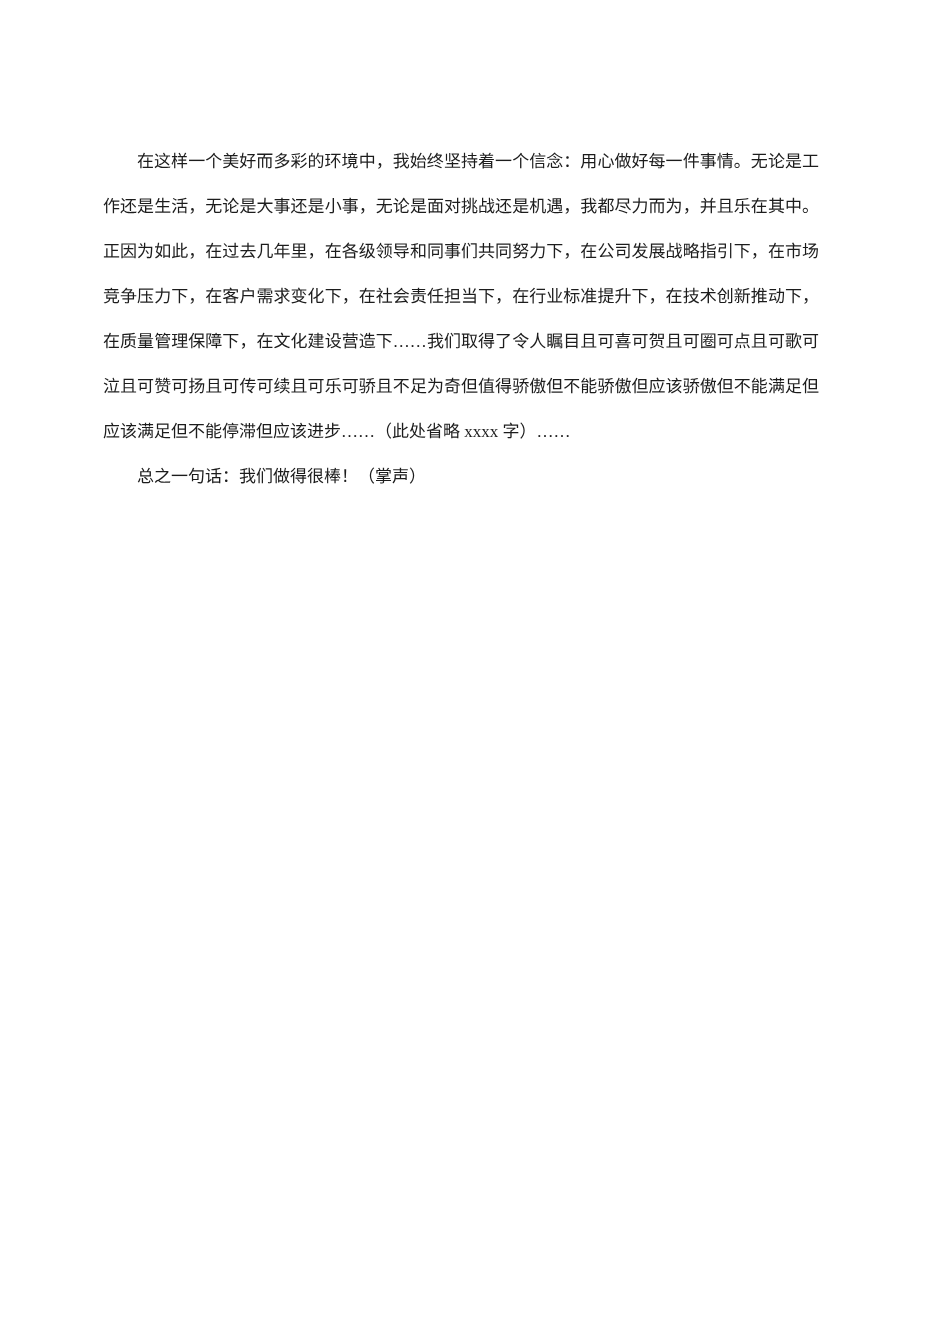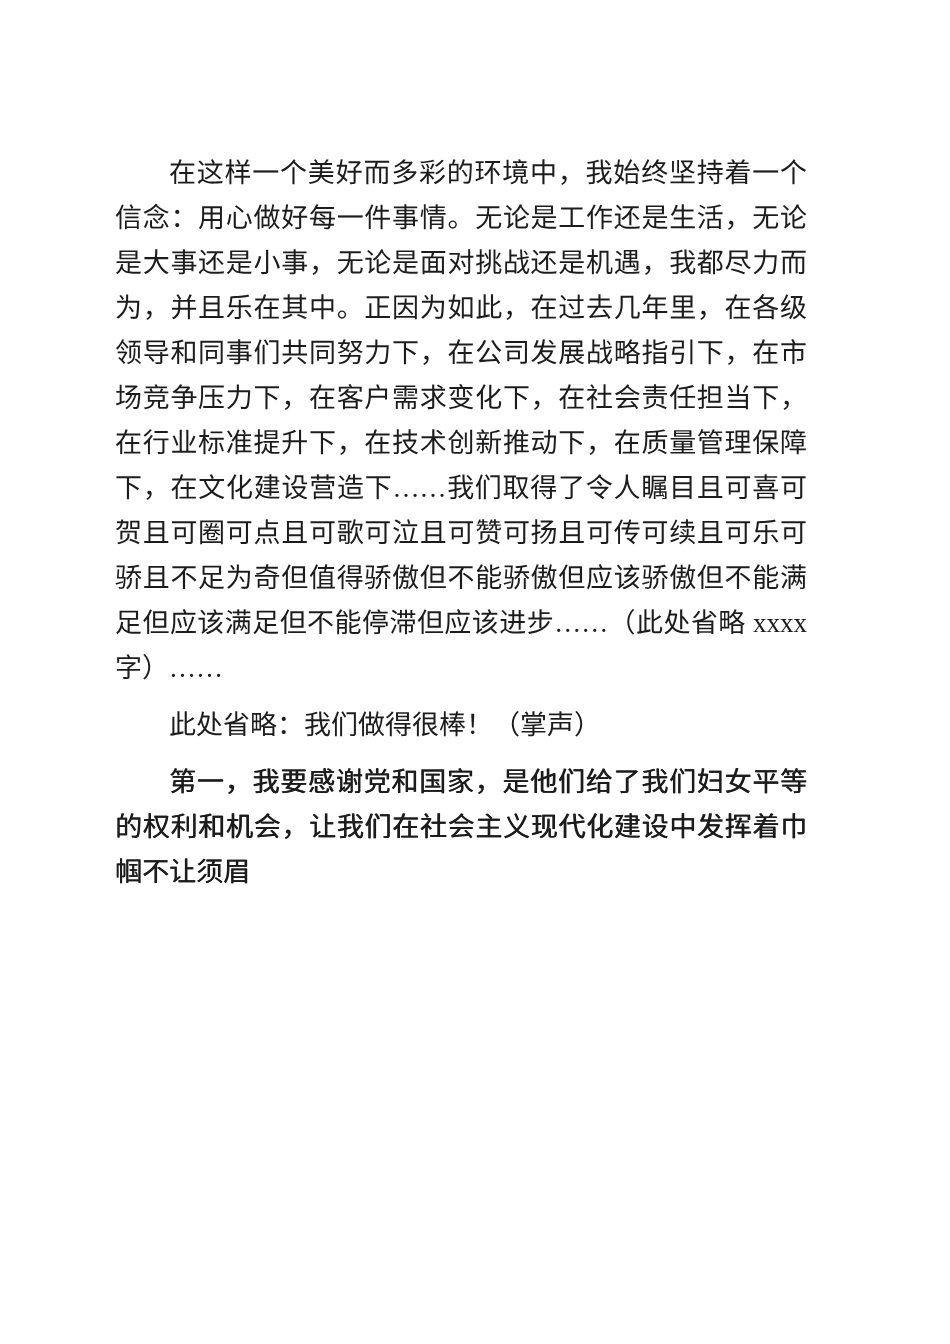--- a/index.html
+++ b/index.html
@@ -14,39 +14,38 @@
     background: #ffffff;
     overflow: hidden;
   }
   .doc-body {
     position: absolute;
     left: 103px;
     top: 139px;
     width: 716px;
   }
   .para {
-    margin: 12px;
+    margin: 0;
     padding: 0;
     font-family: "Liberation Serif", serif;
-    font-size: 27px;
+    font-size: 17px;
     line-height: 45px;
     color: #1c1c1c;
     text-align: justify;
     text-indent: 2em;
     letter-spacing: 0;
     line-break: strict;
     word-break: normal;
   }
   
   .para.kai {
     text-shadow: 0.6px 0.3px 0 currentColor;
   }
 </style>
 </head>
 <body>
 
 <div class="page">
   <main class="doc-body" id="doc-body">
       <p class="para">在这样一个美好而多彩的环境中，我始终坚持着一个信念：用心做好每一件事情。无论是工作还是生活，无论是大事还是小事，无论是面对挑战还是机遇，我都尽力而为，并且乐在其中。正因为如此，在过去几年里，在各级领导和同事们共同努力下，在公司发展战略指引下，在市场竞争压力下，在客户需求变化下，在社会责任担当下，在行业标准提升下，在技术创新推动下，在质量管理保障下，在文化建设营造下……我们取得了令人瞩目且可喜可贺且可圈可点且可歌可泣且可赞可扬且可传可续且可乐可骄且不足为奇但值得骄傲但不能骄傲但应该骄傲但不能满足但应该满足但不能停滞但应该进步……（此处省略 xxxx 字）……</p>
-      <p class="para">此处省略：我们做得很棒！（掌声）</p>
-      <p class="para kai">第一，我要感谢党和国家，是他们给了我们妇女平等的权利和机会，让我们在社会主义现代化建设中发挥着巾帼不让须眉</p>
+      <p class="para">总之一句话：我们做得很棒！（掌声）</p>
     </main>
 </div>
 
 </body></html>

